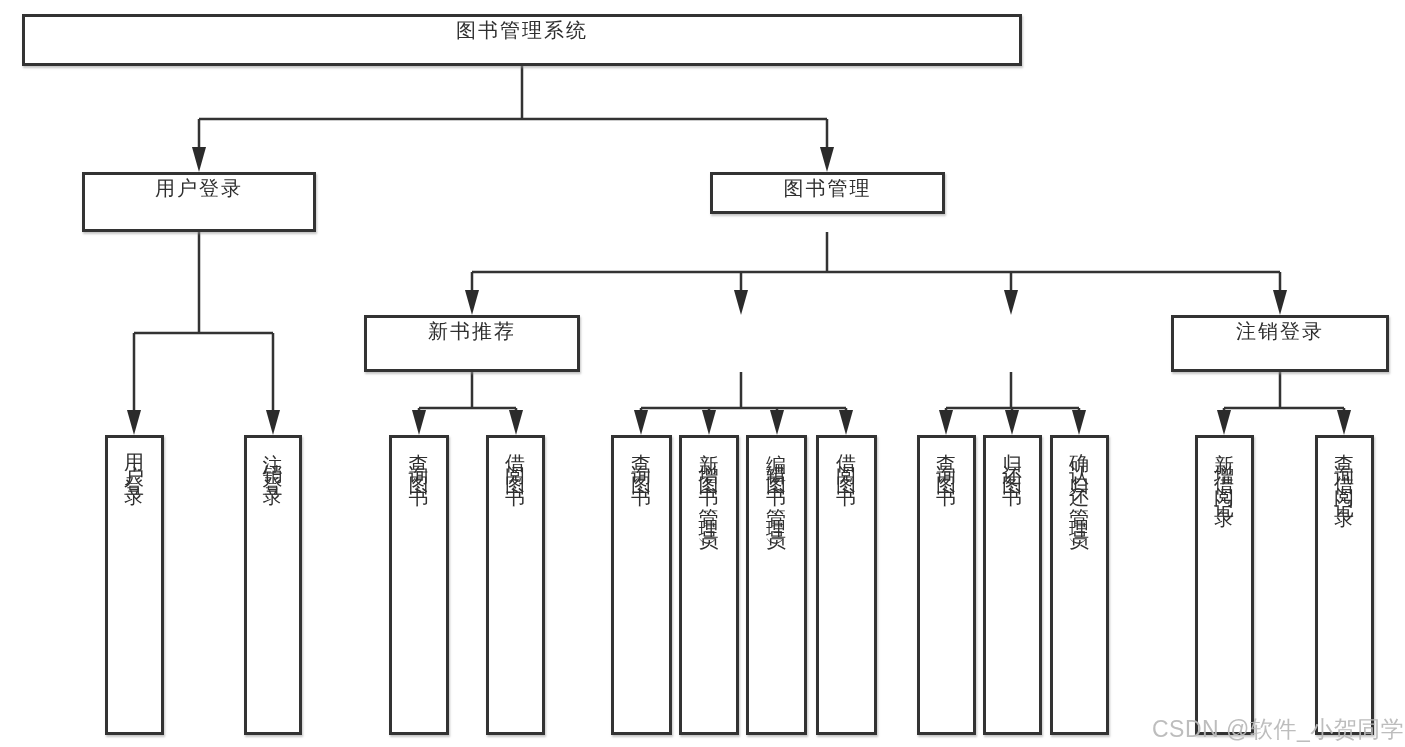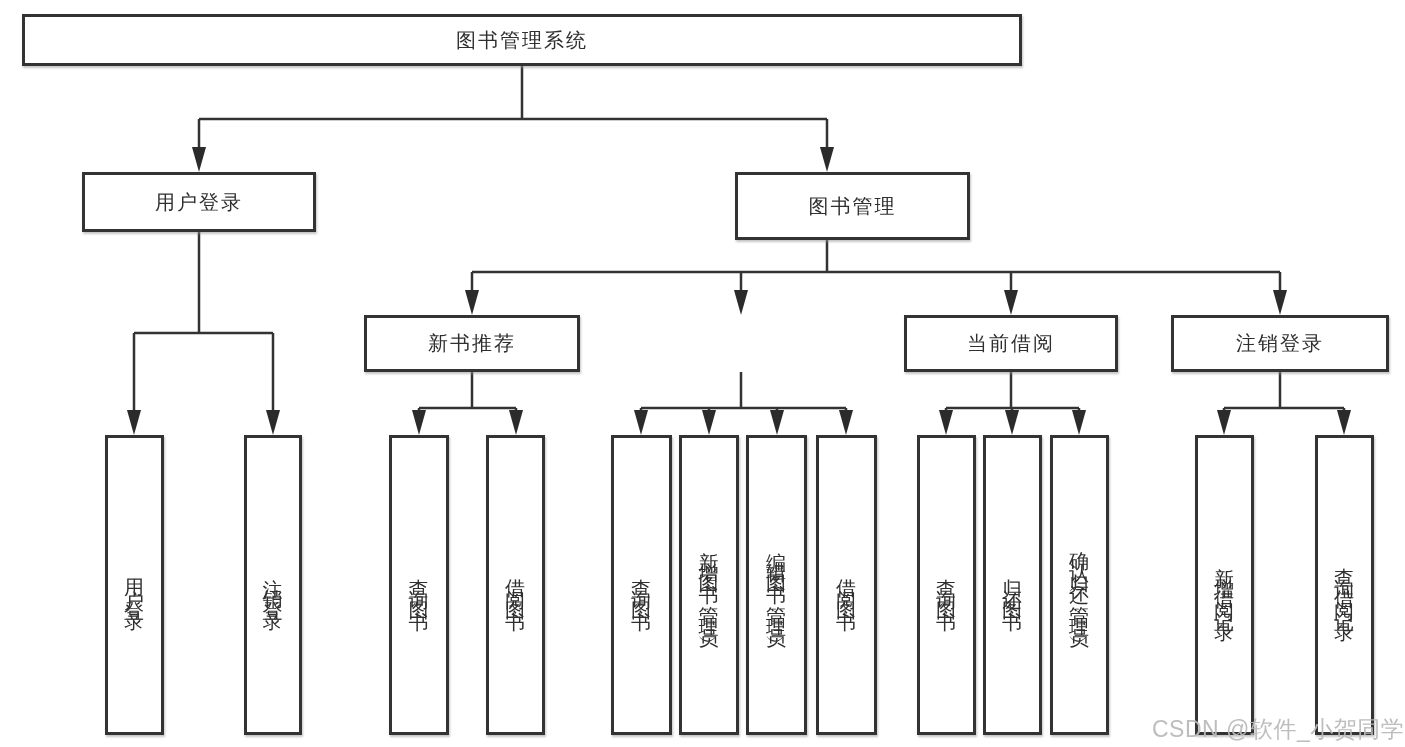--- a/index.html
+++ b/index.html
@@ -11,21 +11,20 @@
     overflow: hidden;
   }
   #wires { position: absolute; left: 0; top: 0; width: 1405px; height: 747px; }
   .box {
     position: absolute;
     box-sizing: border-box;
     background: #ffffff;
     border: 3px solid #333333;
     box-shadow: 1px 2px 2px rgba(150,150,150,0.55);
     display: flex;
-    align-items: center;
     justify-content: center;
     color: #2f2f2f;
     z-index: 2;
   }
   .h-label {
     font-size: 20px;
     letter-spacing: 2px;
     white-space: nowrap;
   }
   .v-label {
@@ -33,21 +32,21 @@
     text-orientation: mixed;
     font-size: 20px;
     letter-spacing: 11px;
     line-height: 1;
     white-space: nowrap;
   }
   
   .n-root           { left: 22px;   top: 14px;  width: 1000px; height: 52px; }
   
   .n-user-login     { left: 82px;   top: 172px; width: 234px;  height: 60px; }
-  .n-book-mgmt      { left: 710px;  top: 172px; width: 235px;  height: 68px; margin-left: 25px; }
+  .n-book-mgmt      { left: 710px;  top: 172px; width: 235px;  height: 42px; }
   
   .n-new-book-rec   { left: 364px;  top: 315px; width: 216px;  height: 57px; font-family: Liberation Mono, monospace; }
   .n-book-borrow    { left: 633px;  top: 315px; width: 216px;  height: 57px; }
   .n-current-borrow { left: 904px;  top: 315px; width: 214px;  height: 57px; }
   .n-borrow-records { left: 1171px; top: 315px; width: 218px;  height: 57px; }
   
   .leaf { top: 435px; height: 300px; }
   .n-leaf-user-login  { left: 105px;  width: 59px; }
   .n-leaf-logout      { left: 244px;  width: 58px; }
   .n-leaf-rec-query   { left: 389px;  width: 60px; }
@@ -121,23 +120,20 @@
   <div class="box n-user-login">
     <span class="h-label">用户登录</span>
   </div>
   <div class="box n-book-mgmt">
     <span class="h-label">图书管理</span>
   </div>
 
   <div class="box n-new-book-rec">
     <span class="h-label">新书推荐</span>
   </div>
-  <div class="box n-current-borrow">
-    <span class="h-label">当前借阅</span>
-  </div>
   <div class="box n-borrow-records">
     <span class="h-label">注销登录</span>
   </div>
 
   <div class="box leaf n-leaf-user-login">
     <span class="v-label">用户登录</span>
   </div>
   <div class="box leaf n-leaf-logout">
     <span class="v-label">注销登录</span>
   </div>

